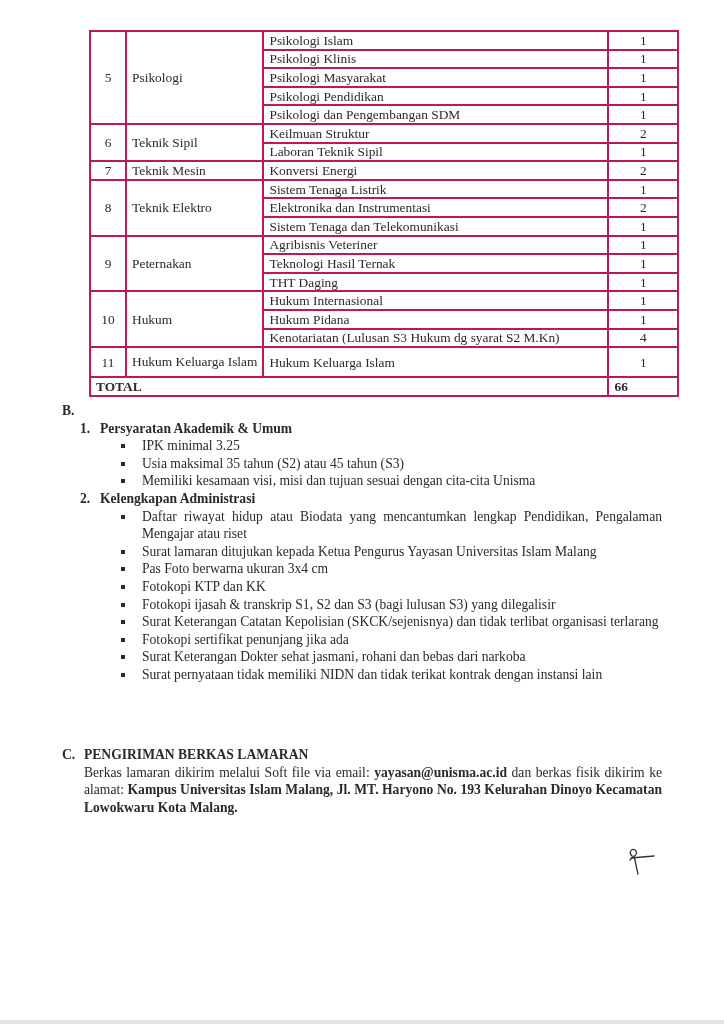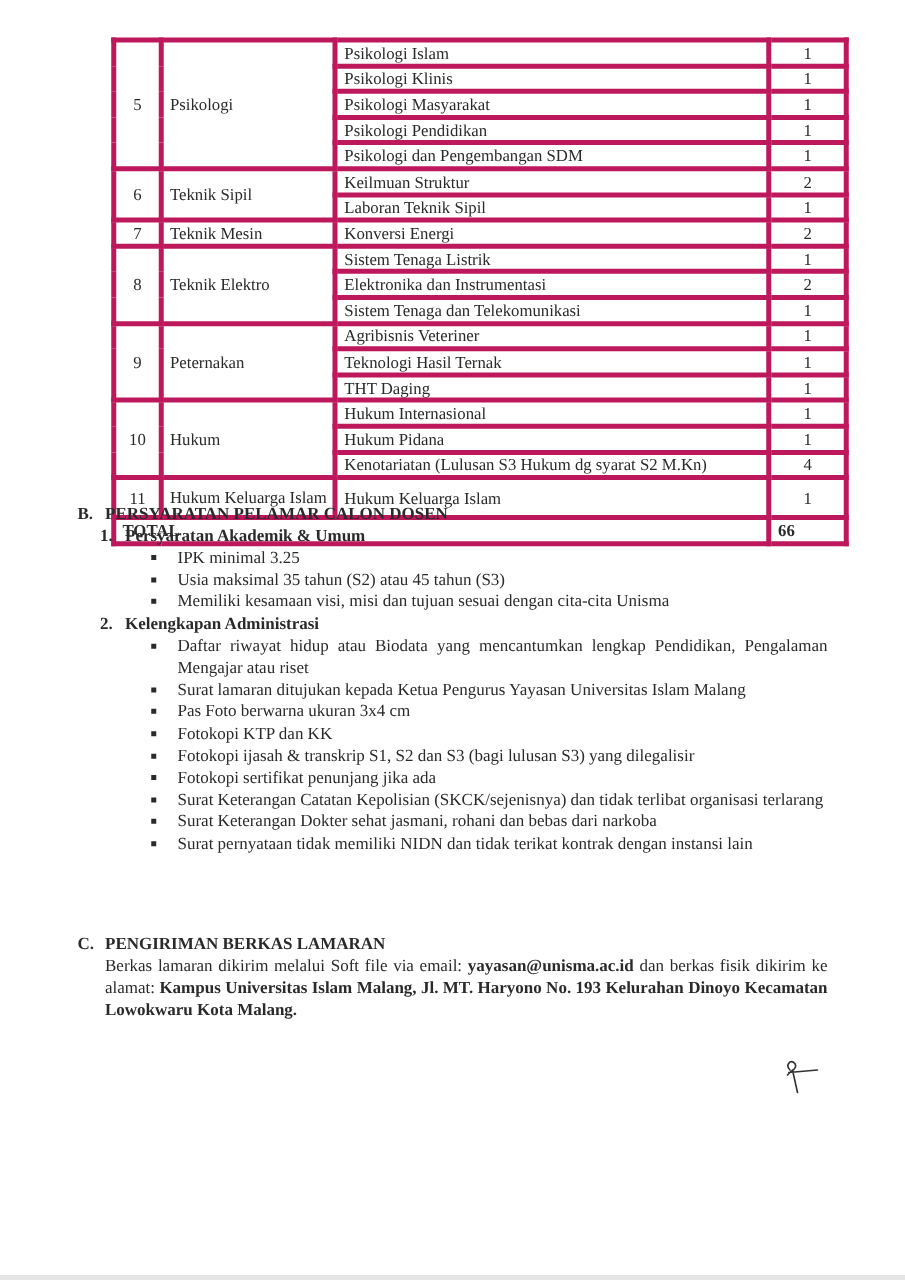--- a/index.html
+++ b/index.html
@@ -8,21 +8,21 @@
     font-family:"Liberation Serif", "DejaVu Serif", serif; color:#2a2a2a;
   }
   .page-bottom { position:absolute; left:0; right:0; top:1020px; height:4px; background:#e4e4e4; }
 
   
   table.vac {
     position:absolute; left:89px; top:30px; width:590px;
     border-collapse:collapse; font-size:13.4px; line-height:15px;
   }
   table.vac td {
-    border:4px solid #be185d; padding:0 5px; height:16.6px; vertical-align:middle;
+    border:2px solid #be185d; padding:0 5px; height:16.6px; vertical-align:middle;
     white-space:nowrap;
   }
   td.c-no { width:24px; text-align:center; }
   td.c-prodi { width:111px; }
   td.c-bidang { width:333px; }
   td.c-jml { text-align:center; }
   td.wrap { white-space:normal; line-height:14px; }
   tr.total td { font-weight:bold; text-align:left; height:17px; }
 
   
@@ -135,43 +135,42 @@
       <tr class="total">
         <td colspan="3">TOTAL</td>
         <td>66</td>
       </tr>
     </tbody>
 </table>
 
 <div class="section" style="top:402px;">
   <div class="sec-head">
     <span class="sec-letter">B.</span>
-    <span>PERSYARATAN PELAMAR CALON DOSEN</span>
   </div>
   <div class="sub-head">
     <span class="sub-num">1.</span>
     <span>Persyaratan Akademik &amp; Umum</span>
   </div>
   <ul class="bul">
     <li>IPK minimal 3.25</li>
     <li>Usia maksimal 35 tahun (S2) atau 45 tahun (S3)</li>
     <li>Memiliki kesamaan visi, misi dan tujuan sesuai dengan cita-cita Unisma</li>
   </ul>
   <div class="sub-head">
     <span class="sub-num">2.</span>
     <span>Kelengkapan Administrasi</span>
   </div>
   <ul class="bul">
     <li>Daftar riwayat hidup atau Biodata yang mencantumkan lengkap Pendidikan, Pengalaman Mengajar atau riset</li>
     <li>Surat lamaran ditujukan kepada Ketua Pengurus Yayasan Universitas Islam Malang</li>
     <li>Pas Foto berwarna ukuran 3x4 cm</li>
     <li>Fotokopi KTP dan KK</li>
     <li>Fotokopi ijasah &amp; transkrip S1, S2 dan S3 (bagi lulusan S3) yang dilegalisir</li>
+    <li>Surat Keterangan Catatan Kepolisian (SKCK/sejenisnya) dan tidak terlibat organisasi terlarang</li>
     <li>Fotokopi sertifikat penunjang jika ada</li>
-    <li>Surat Keterangan Catatan Kepolisian (SKCK/sejenisnya) dan tidak terlibat organisasi terlarang</li>
     <li>Surat Keterangan Dokter sehat jasmani, rohani dan bebas dari narkoba</li>
     <li>Surat pernyataan tidak memiliki NIDN dan tidak terikat kontrak dengan instansi lain</li>
   </ul>
 </div>
 
 <div class="section" style="top:746px;">
   <div class="sec-head">
     <span class="sec-letter">C.</span>
     <span>PENGIRIMAN BERKAS LAMARAN</span>
   </div>

